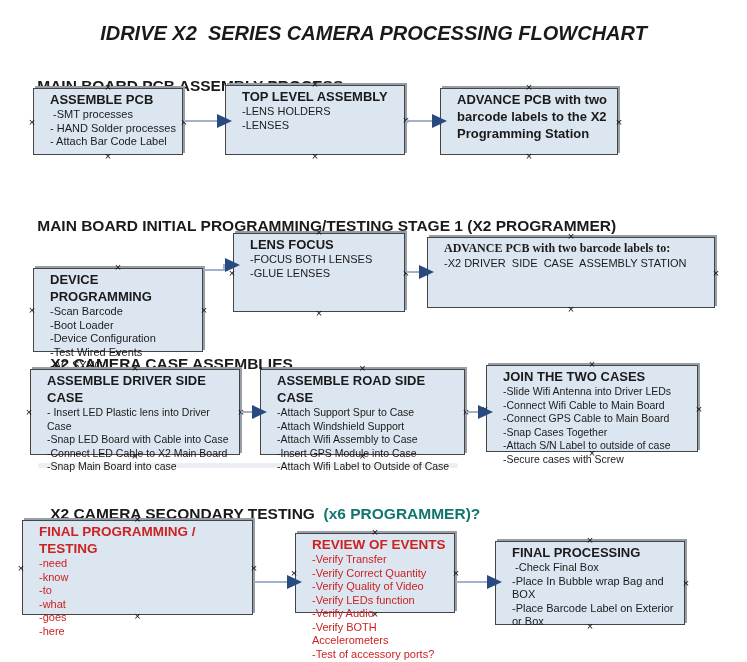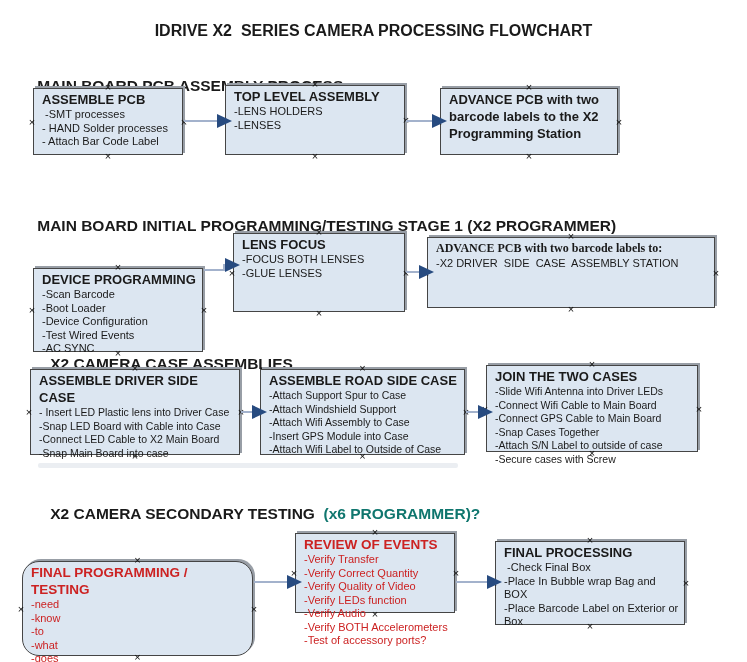--- a/index.html
+++ b/index.html
@@ -1,23 +1,23 @@
 <!DOCTYPE html>
 <html><head>
 <meta charset="utf-8">
 <style>
   html,body{margin:0;padding:0;background:#ffffff;}
   .canvas{position:relative;width:747px;height:662px;background:#ffffff;overflow:hidden;
           font-family:"Liberation Sans", sans-serif;color:#1a1a1a;}
   .page-title{position:absolute;left:0;top:22px;width:100%;text-align:center;
-          font-size:16px;font-weight:bold;letter-spacing:0px;white-space:pre-wrap;margin:0;}
+          font-size:20px;font-weight:bold;letter-spacing:0px;white-space:pre-wrap;margin:0;font-style:italic;}
   .heading{position:absolute;font-size:15.5px;font-weight:bold;white-space:pre-wrap;}
   .heading .red-part{color:#0f766e;}
   .node{position:absolute;background:#dce6f1;border:1.5px solid #454545;
-        box-shadow:2px -2px 0 0 #989ea6;box-sizing:border-box;padding:2px 4px 0 8px;overflow:visible;}
+        box-shadow:2px -2px 0 0 #989ea6;box-sizing:border-box;padding:2px 4px 0 16px;overflow:visible;}
   .node-title{font-size:13px;font-weight:bold;line-height:17px;white-space:pre-wrap;}
   .node-title.nowrap{white-space:nowrap;font-size:12px;font-family:Liberation Serif, serif;}
   .line{font-size:11px;line-height:13.5px;white-space:pre-wrap;}
   .s3 .line{font-size:10.5px;}
   .red-node .node-title{color:#cc2222;font-size:13.5px;}
   .red-node .line{color:#cc2222;}
   .anchor{position:absolute;width:8px;height:8px;line-height:8px;text-align:center;
           font-size:11px;color:#111;pointer-events:none;}
   .anchor::before{content:"\00d7";}
   .a-top{left:50%;top:-6px;transform:translateX(-50%);}
@@ -155,21 +155,21 @@
     <div class="node-items">
         <div class="line">-Slide Wifi Antenna into Driver LEDs</div>
         <div class="line">-Connect Wifi Cable to Main Board</div>
         <div class="line">-Connect GPS Cable to Main Board</div>
         <div class="line">-Snap Cases Together</div>
         <div class="line">-Attach S/N Label to outside of case</div>
         <div class="line">-Secure cases with Screw</div>
       </div>
   </div>
 
-  <div class="node red-node" style="left:22px;top:561px;width:231px;height:95px;border-radius:17px;">
+  <div class="node red-node" style="left:22px;top:520px;width:231px;height:95px;">
     <span class="anchor a-top"></span>
       <span class="anchor a-bottom"></span>
       <span class="anchor a-left"></span>
       <span class="anchor a-right"></span>
     <div class="node-title">FINAL PROGRAMMING / TESTING</div>
     <div class="node-items">
         <div class="line">-need</div>
         <div class="line">-know</div>
         <div class="line">-to</div>
         <div class="line">-what</div>

